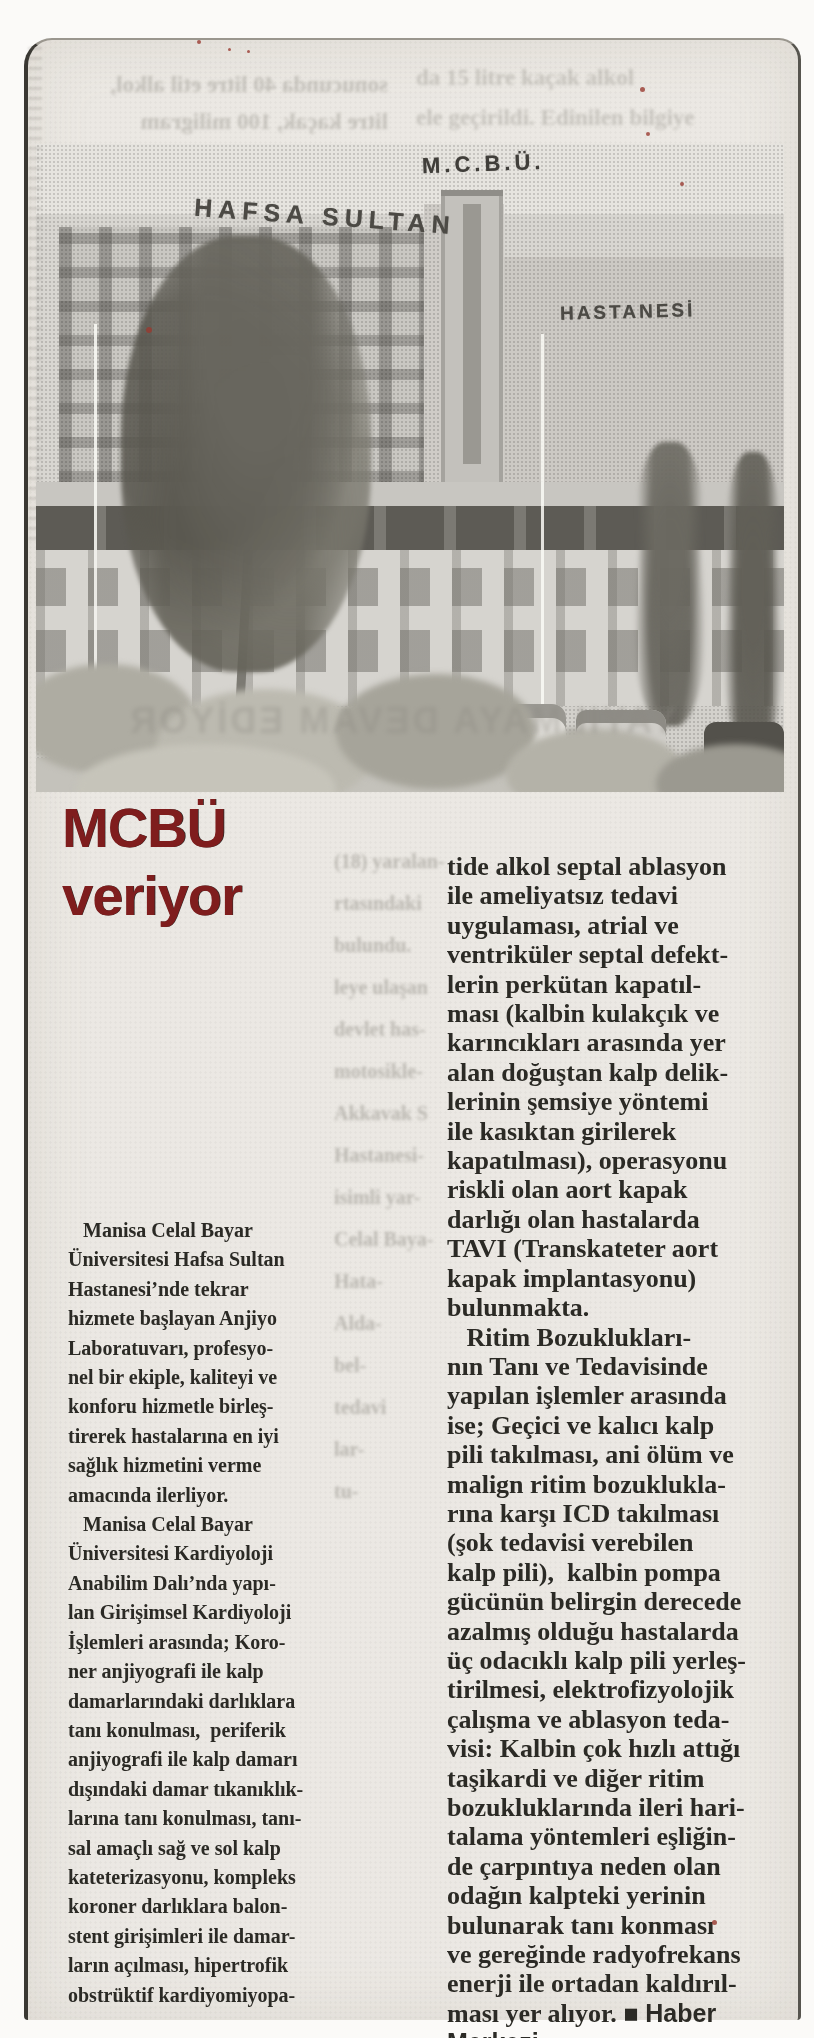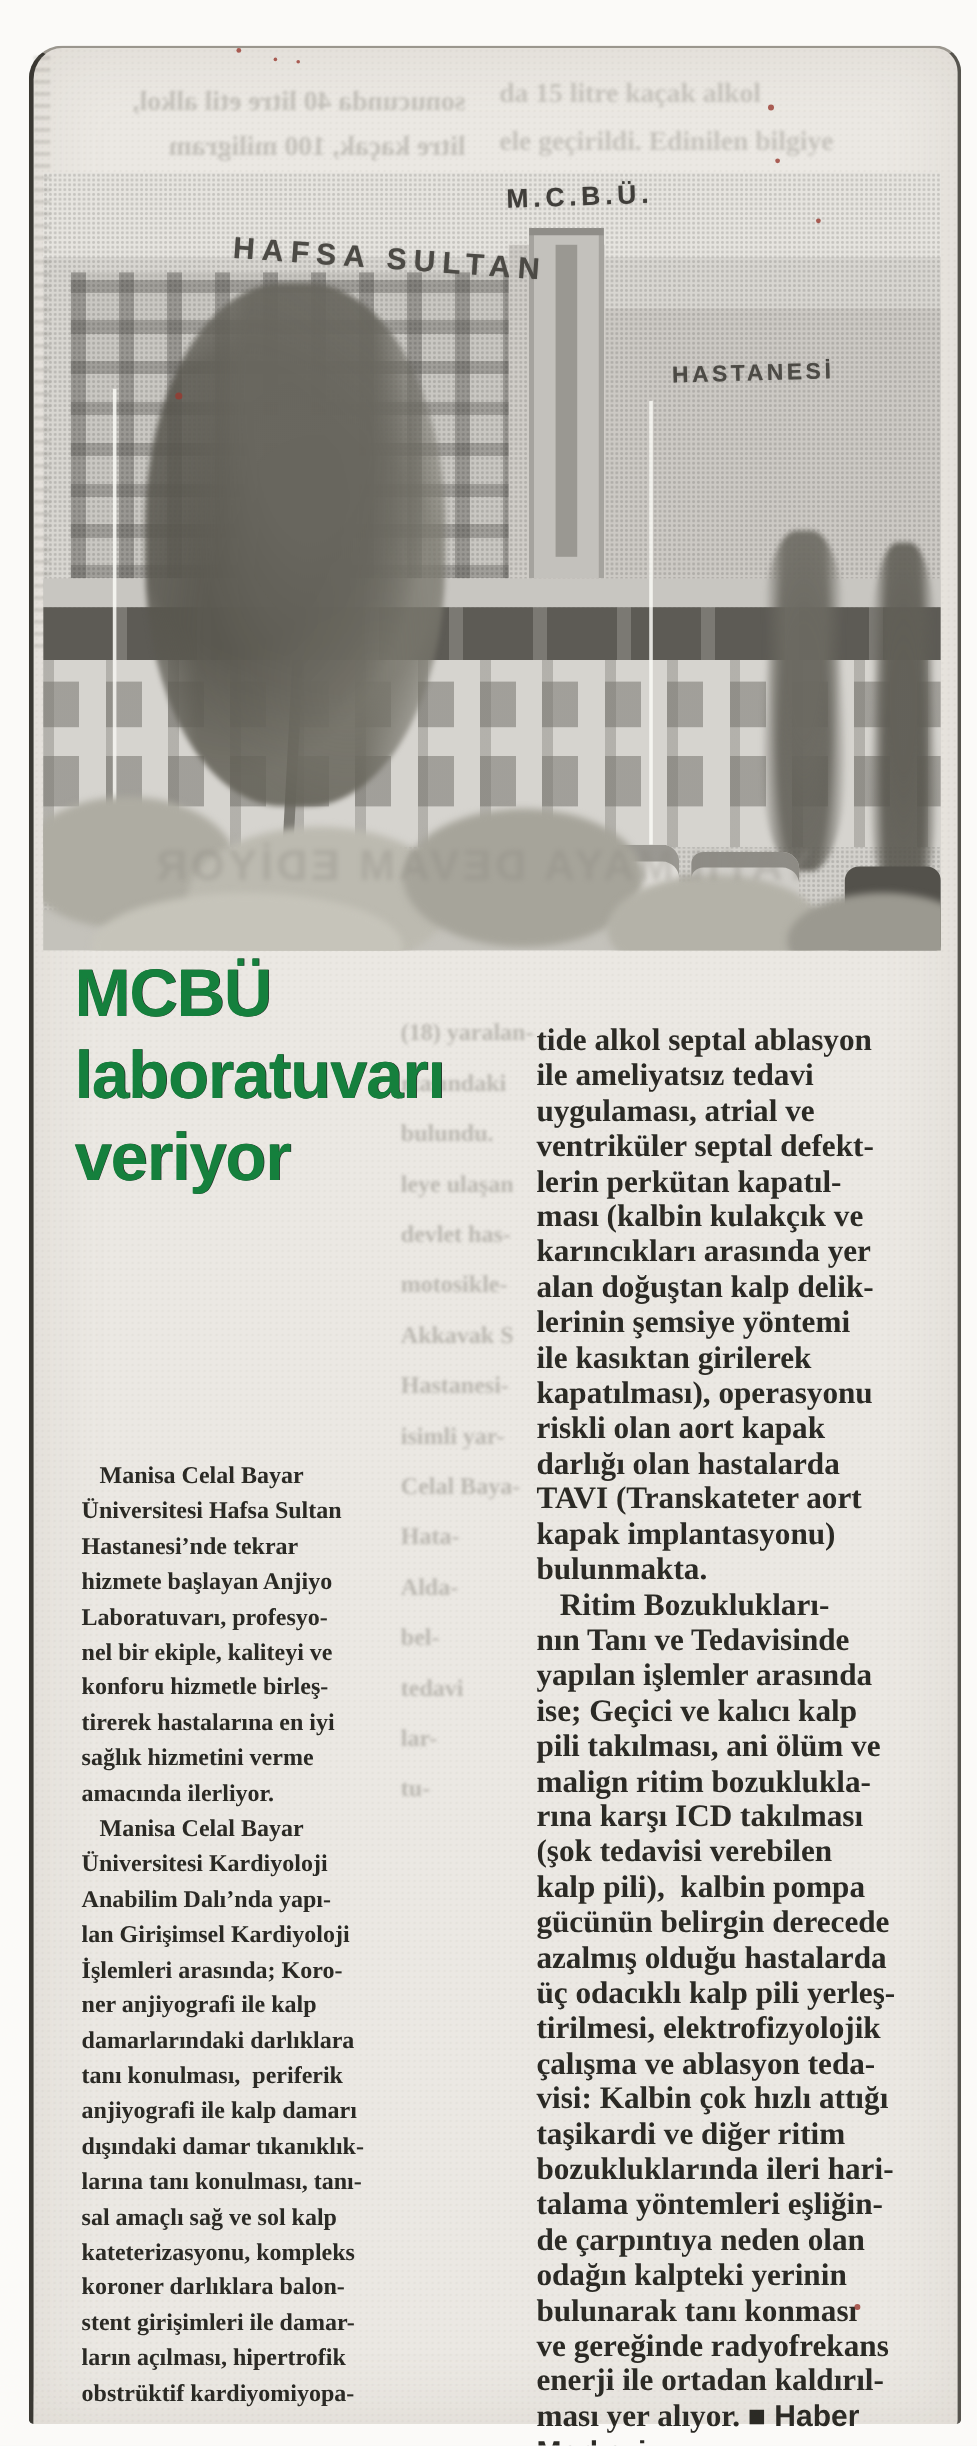--- a/index.html
+++ b/index.html
@@ -107,21 +107,21 @@
   .b6{left:40px;top:600px;width:260px;height:90px;background:#c6c4ba;}
   .car{border-radius:10px 14px 4px 4px;z-index:4;}
   .car1{left:430px;top:560px;width:100px;height:48px;background:#e0ded9;box-shadow:inset 0 14px 0 #9a9892;}
   .car2{left:540px;top:566px;width:90px;height:46px;background:#d0cec9;box-shadow:inset 0 13px 0 #8e8c86;}
   .car3{left:668px;top:578px;width:80px;height:70px;background:#53514b;border-radius:12px 12px 4px 4px;z-index:5;}
   .ground{left:0;top:614px;width:748px;height:34px;background:#c4c2bb;z-index:3;}
   
   .headline{
     position:absolute;left:34px;top:754px;width:400px;
     font-family:"Liberation Sans",sans-serif;font-weight:bold;
-    font-size:56px;line-height:68px;letter-spacing:-1px;color:#15803d;
+    font-size:56px;line-height:68px;letter-spacing:-1px;color:#7f1d1d;
     text-shadow:.6px 0 0 #2d2c29;z-index:6;
   }
   .col{
     position:absolute;color:#2b2a25;font-weight:bold;white-space:pre-wrap;z-index:6;
   }
   .col .line{min-height:29.4px;}
   .col-left{left:40px;top:1176px;width:318px;font-size:20px;line-height:29.4px;}
   .col-right{left:419px;top:812px;width:348px;font-size:26px;line-height:29.4px;}
   .credit{font-family:"Liberation Sans",sans-serif;font-weight:bold;font-size:25px;letter-spacing:0;}
   
@@ -162,21 +162,20 @@
     <div class="bush b2"></div>
     <div class="bush b3"></div>
     <div class="bush b4"></div>
     <div class="bush b5"></div>
     <div class="bush b6"></div>
     <div class="bleed mirror bleed-photo-band">YAYILMAYA DEVAM EDİYOR</div>
   </div>
 
   <div class="headline">
       <div class="line">MCBÜ</div>
-      <div class="line">laboratuvarı</div>
       <div class="line">veriyor</div>
     </div>
 
   <div class="col col-left"><div class="line">   Manisa Celal Bayar</div><div class="line">Üniversitesi Hafsa Sultan</div><div class="line">Hastanesi’nde tekrar</div><div class="line">hizmete başlayan Anjiyo</div><div class="line">Laboratuvarı, profesyo-</div><div class="line">nel bir ekiple, kaliteyi ve</div><div class="line">konforu hizmetle birleş-</div><div class="line">tirerek hastalarına en iyi</div><div class="line">sağlık hizmetini verme</div><div class="line">amacında ilerliyor.</div><div class="line">   Manisa Celal Bayar</div><div class="line">Üniversitesi Kardiyoloji</div><div class="line">Anabilim Dalı’nda yapı-</div><div class="line">lan Girişimsel Kardiyoloji</div><div class="line">İşlemleri arasında; Koro-</div><div class="line">ner anjiyografi ile kalp</div><div class="line">damarlarındaki darlıklara</div><div class="line">tanı konulması,  periferik</div><div class="line">anjiyografi ile kalp damarı</div><div class="line">dışındaki damar tıkanıklık-</div><div class="line">larına tanı konulması, tanı-</div><div class="line">sal amaçlı sağ ve sol kalp</div><div class="line">kateterizasyonu, kompleks</div><div class="line">koroner darlıklara balon-</div><div class="line">stent girişimleri ile damar-</div><div class="line">ların açılması, hipertrofik</div><div class="line">obstrüktif kardiyomiyopa-</div></div>
   <div class="col col-right"><div class="line">tide alkol septal ablasyon</div><div class="line">ile ameliyatsız tedavi</div><div class="line">uygulaması, atrial ve</div><div class="line">ventriküler septal defekt-</div><div class="line">lerin perkütan kapatıl-</div><div class="line">ması (kalbin kulakçık ve</div><div class="line">karıncıkları arasında yer</div><div class="line">alan doğuştan kalp delik-</div><div class="line">lerinin şemsiye yöntemi</div><div class="line">ile kasıktan girilerek</div><div class="line">kapatılması), operasyonu</div><div class="line">riskli olan aort kapak</div><div class="line">darlığı olan hastalarda</div><div class="line">TAVI (Transkateter aort</div><div class="line">kapak implantasyonu)</div><div class="line">bulunmakta.</div><div class="line">   Ritim Bozuklukları-</div><div class="line">nın Tanı ve Tedavisinde</div><div class="line">yapılan işlemler arasında</div><div class="line">ise; Geçici ve kalıcı kalp</div><div class="line">pili takılması, ani ölüm ve</div><div class="line">malign ritim bozuklukla-</div><div class="line">rına karşı ICD takılması</div><div class="line">(şok tedavisi verebilen</div><div class="line">kalp pili),  kalbin pompa</div><div class="line">gücünün belirgin derecede</div><div class="line">azalmış olduğu hastalarda</div><div class="line">üç odacıklı kalp pili yerleş-</div><div class="line">tirilmesi, elektrofizyolojik</div><div class="line">çalışma ve ablasyon teda-</div><div class="line">visi: Kalbin çok hızlı attığı</div><div class="line">taşikardi ve diğer ritim</div><div class="line">bozukluklarında ileri hari-</div><div class="line">talama yöntemleri eşliğin-</div><div class="line">de çarpıntıya neden olan</div><div class="line">odağın kalpteki yerinin</div><div class="line">bulunarak tanı konması</div><div class="line">ve gereğinde radyofrekans</div><div class="line">enerji ile ortadan kaldırıl-</div><div class="line">ması yer alıyor. <span class="credit">■ Haber</span></div><div class="line"><span class="credit">Merkezi</span></div></div>
 
   <div class="bleed bleed-gutter"><div class="line">(18) yaralan-</div><div class="line">rtasındaki</div><div class="line">bulundu.</div><div class="line">leye ulaşan</div><div class="line">devlet has-</div><div class="line">motosikle-</div><div class="line">Akkavak S</div><div class="line">Hastanesi-</div><div class="line">isimli yar-</div><div class="line">Celal Baya-</div><div class="line">Hata-</div><div class="line">Alda-</div><div class="line">bel-</div><div class="line">tedavi</div><div class="line">lar-</div><div class="line">tu-</div></div>
   <div class="bleed-right-edge"></div>
 </div>
 

